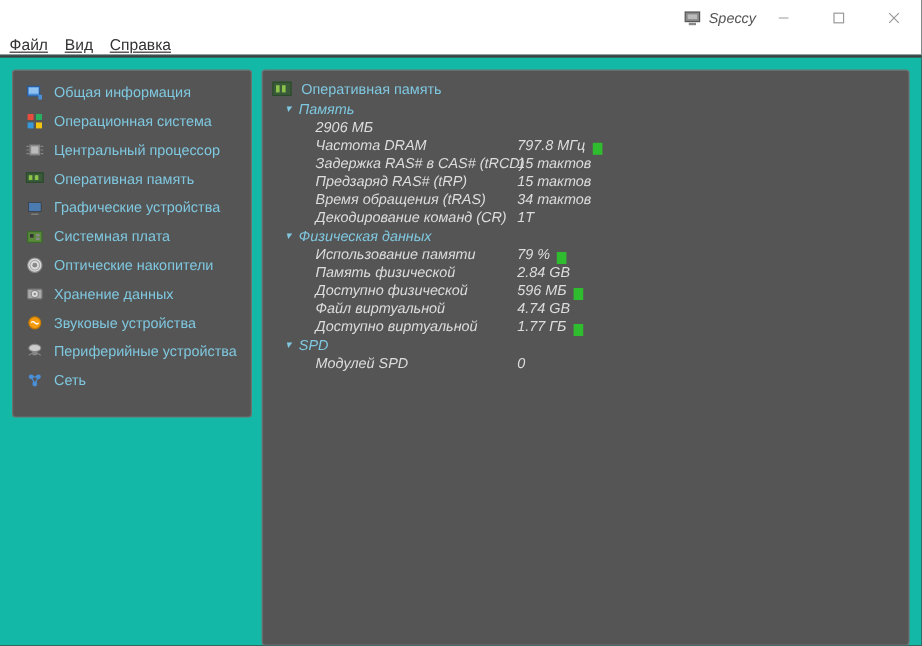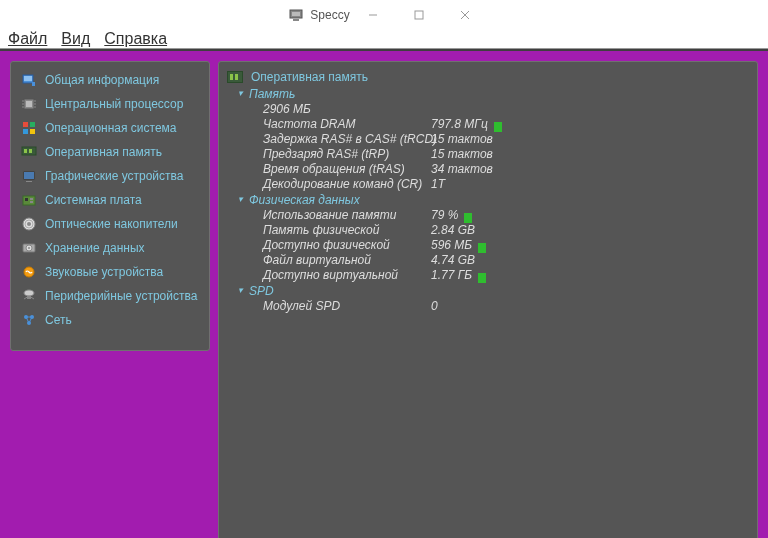--- a/index.html
+++ b/index.html
@@ -11,22 +11,23 @@
     height: 538px;
     overflow: hidden;
     display: flex;
     flex-direction: column;
   }
   .titlebar {
     background: #fff;
     height: 30px;
     display: flex;
     align-items: center;
-    justify-content: center;
+    justify-content: flex-end;
     padding-left: 8px;
+    font-style: italic;
   }
   .titlebar-left {
     display: flex;
     align-items: center;
     gap: 6px;
   }
   .app-icon {
     width: 16px; height: 16px;
     display: inline-flex;
     align-items: center; justify-content: center;
@@ -42,27 +43,27 @@
   .menubar {
     background: #fff;
     height: 22px;
     display: flex;
     align-items: center;
     padding-left: 8px;
     border-bottom: 1px solid #999;
   }
   .menu-item {
     color: #333;
-    font-size: 16px;
+    font-size: 13px;
     margin-right: 14px;
   }
   .menu-item span { text-decoration: underline; }
   .content {
     flex: 1;
-    background: #a21caf;
+    background: #14b8a6;
     display: flex;
     padding: 10px 10px 0 10px;
     gap: 8px;
     border-top: 2px solid #3f3f3f;
   }
   .panel {
     background: #555;
     border: 1px solid #707070;
     border-radius: 3px;
     padding: 6px 4px;
@@ -223,43 +224,43 @@
             <rect x="2" y="3" width="10" height="8" fill="#4a90d9" stroke="#2a5a9a"></rect>
             <rect x="3" y="4" width="8" height="5" fill="#8ec0f0"></rect>
             <rect x="11" y="10" width="3" height="4" fill="#4a90d9"></rect>
           </svg>
         </span>
         <span>Общая информация</span>
       </div>
       <div class="sidebar-item">
         <span class="sidebar-icon">
           <svg width="16" height="16">
+            <rect x="2" y="2" width="5" height="5" fill="#e74c3c"></rect>
+            <rect x="9" y="2" width="5" height="5" fill="#27ae60"></rect>
+            <rect x="2" y="9" width="5" height="5" fill="#3498db"></rect>
+            <rect x="9" y="9" width="5" height="5" fill="#f1c40f"></rect>
+          </svg>
+        </span>
+        <span>Операционная система</span>
+      </div>
+      <div class="sidebar-item">
+        <span class="sidebar-icon">
+          <svg width="16" height="16">
             <rect x="3" y="3" width="10" height="10" fill="#888" stroke="#555"></rect>
             <rect x="5" y="5" width="6" height="6" fill="#bbb"></rect>
             <line x1="3" y1="5" x2="1" y2="5" stroke="#888"></line>
             <line x1="3" y1="8" x2="1" y2="8" stroke="#888"></line>
             <line x1="3" y1="11" x2="1" y2="11" stroke="#888"></line>
             <line x1="13" y1="5" x2="15" y2="5" stroke="#888"></line>
             <line x1="13" y1="8" x2="15" y2="8" stroke="#888"></line>
             <line x1="13" y1="11" x2="15" y2="11" stroke="#888"></line>
           </svg>
         </span>
         <span>Центральный процессор</span>
       </div>
-      <div class="sidebar-item">
-        <span class="sidebar-icon">
-          <svg width="16" height="16">
-            <rect x="2" y="2" width="5" height="5" fill="#e74c3c"></rect>
-            <rect x="9" y="2" width="5" height="5" fill="#27ae60"></rect>
-            <rect x="2" y="9" width="5" height="5" fill="#3498db"></rect>
-            <rect x="9" y="9" width="5" height="5" fill="#f1c40f"></rect>
-          </svg>
-        </span>
-        <span>Операционная система</span>
-      </div>
       <div class="sidebar-item selected">
         <span class="sidebar-icon">
           <svg width="16" height="12">
             <rect x="1" y="1" width="14" height="8" fill="#3a5a3a" stroke="#2a4a2a"></rect>
             <rect x="3" y="3" width="3" height="4" fill="#8bc34a"></rect>
             <rect x="8" y="3" width="3" height="4" fill="#8bc34a"></rect>
           </svg>
         </span>
         <span>Оперативная память</span>
       </div>

